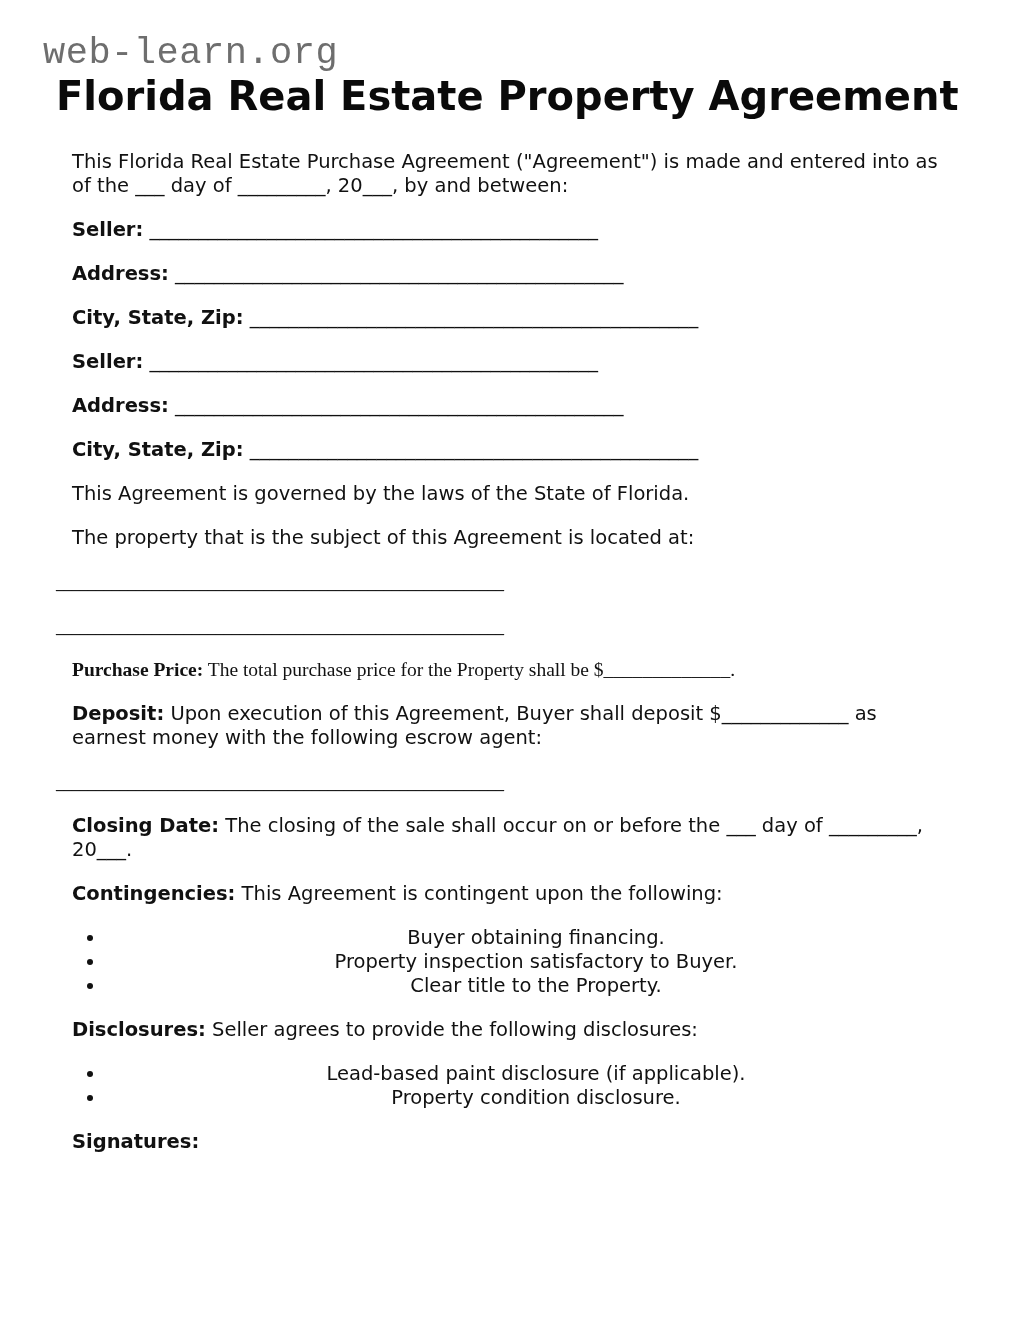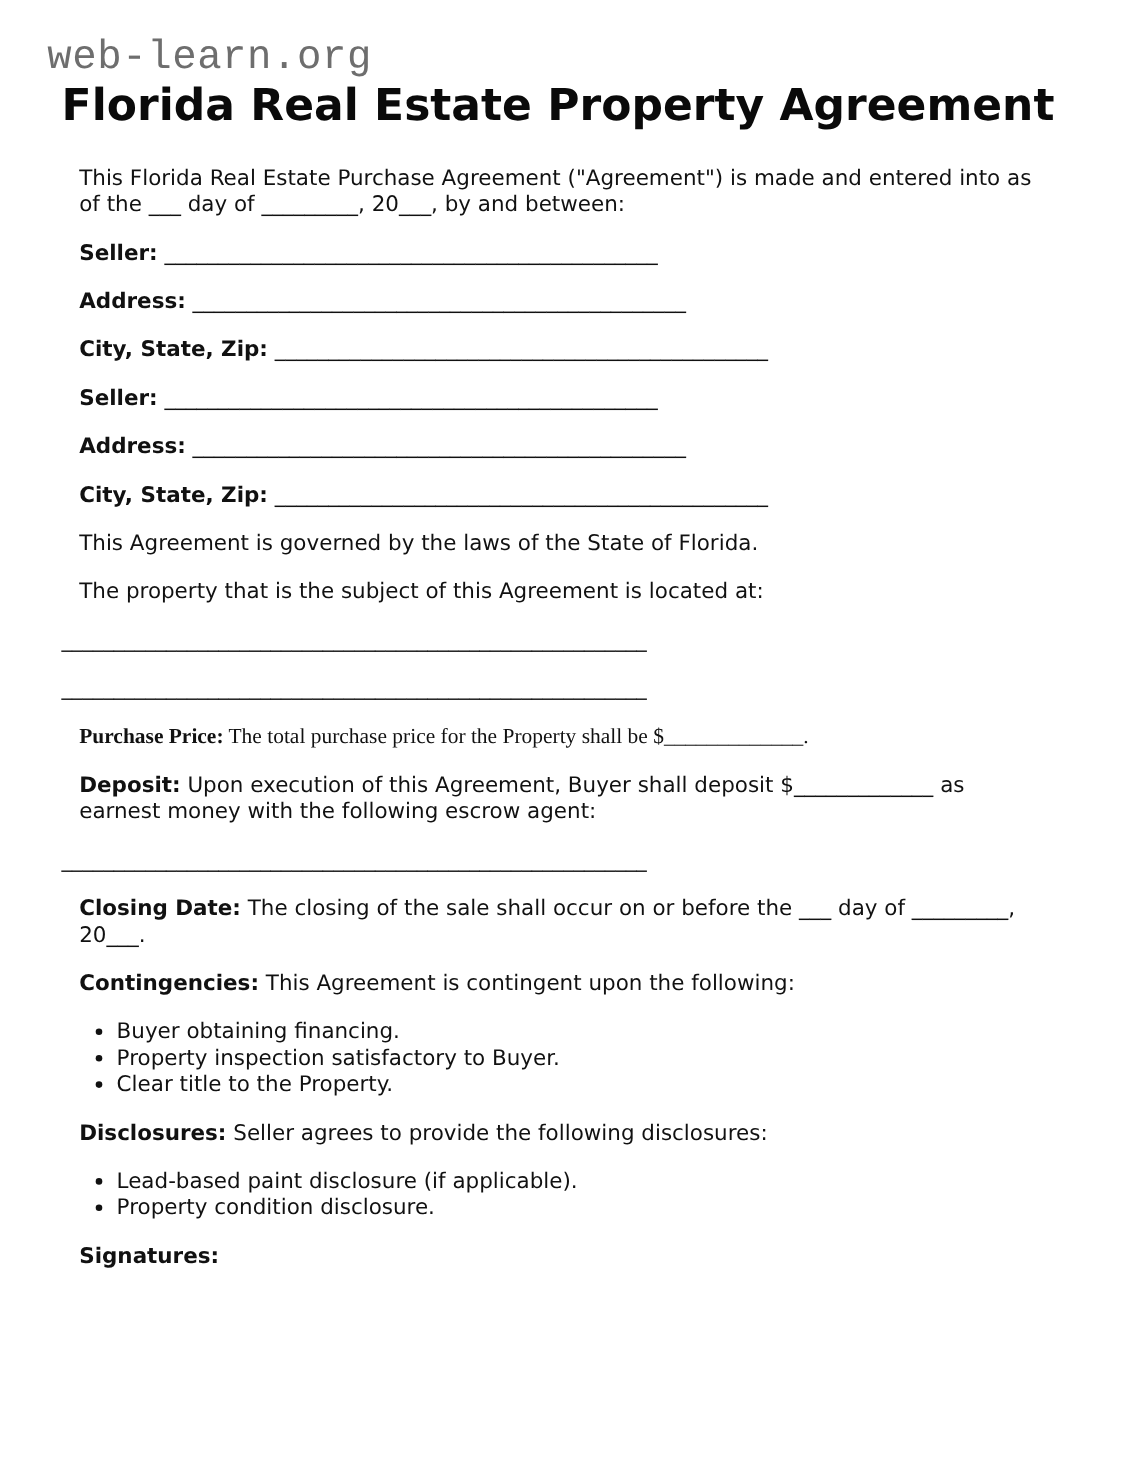--- a/index.html
+++ b/index.html
@@ -46,27 +46,28 @@
       line-height: 24px;
     }
     .intro { margin-top: 30px; }
     .field { margin-top: 20px; }
     .gap20 { margin-top: 20px; }
     b, .label { font-weight: bold; }
     .blank-line {
       margin-top: 20px;
       height: 24px;
       line-height: 24px;
-      font-size: 19px;
+      font-size: 16px;
     }
     ul {
       margin: 20px 0 0 0;
       padding-left: 50px;
       font-size: 19.5px;
       line-height: 24px;
+      text-align: center;
     }
     ul li { padding-left: 0; }
   </style>
 </head>
 <body>
 
 <div class="watermark">web-learn.org</div>
 
 <div class="doc">
   <h1>Florida Real Estate Property Agreement</h1>

